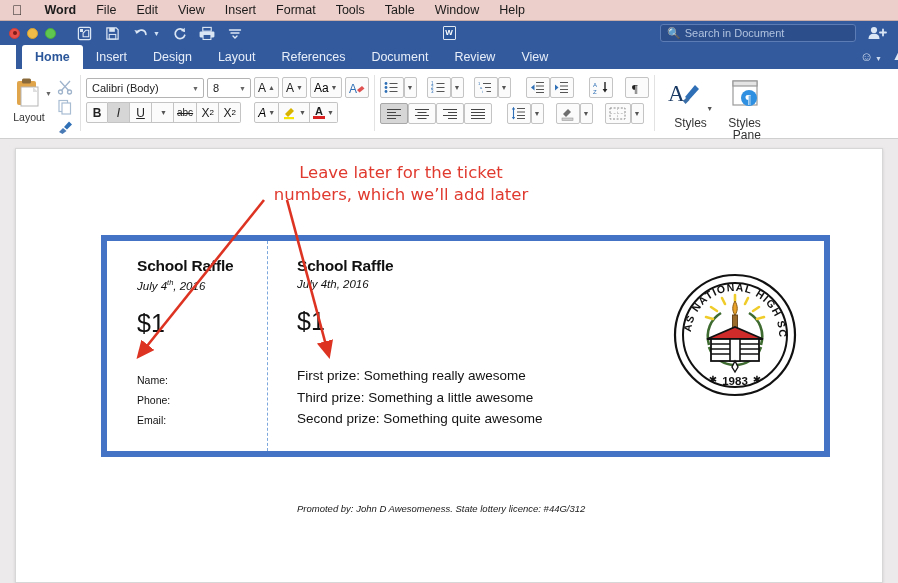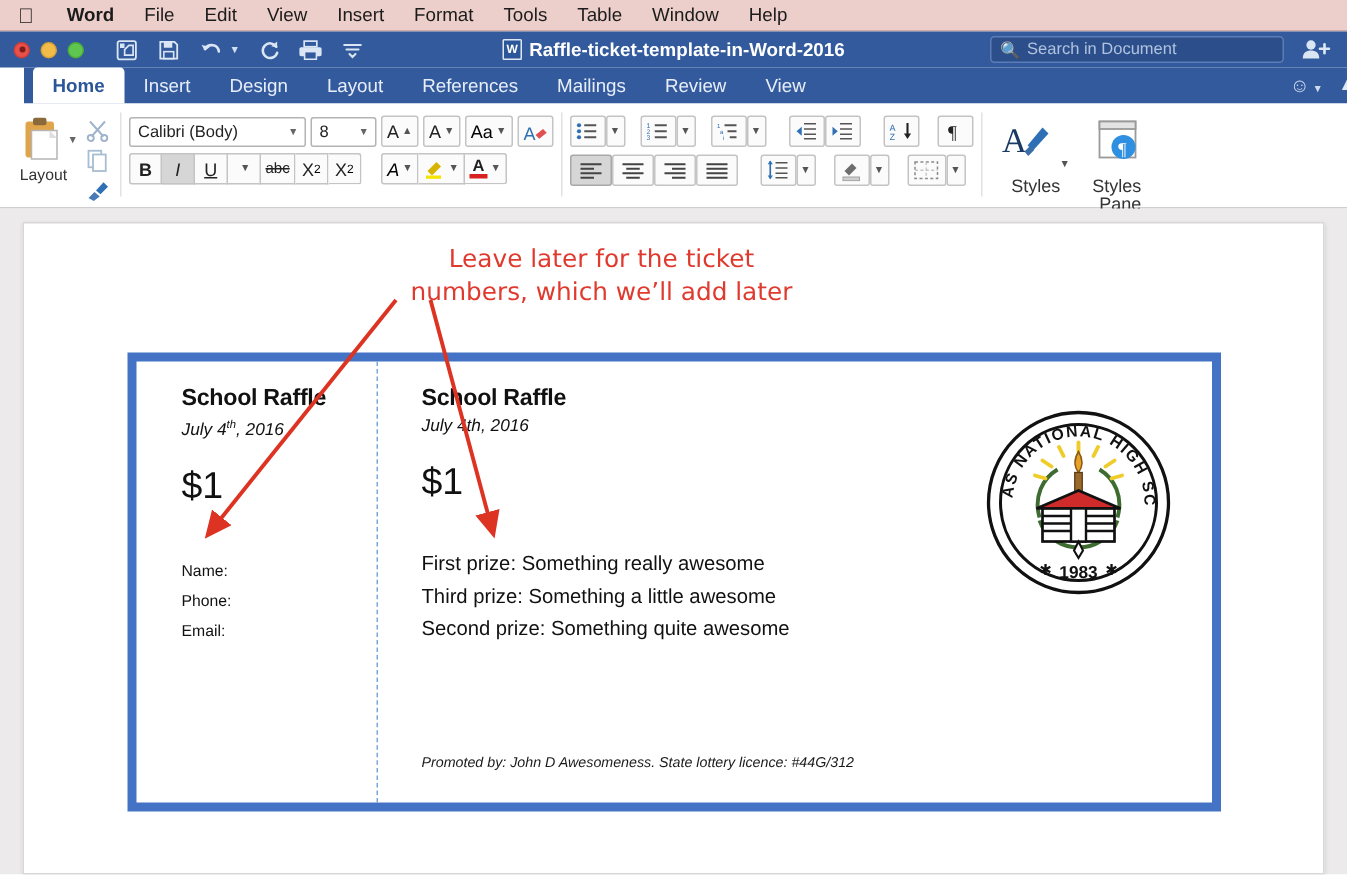--- a/index.html
+++ b/index.html
@@ -153,21 +153,21 @@
     background:#ffffff; border:1px solid #d7d7d7;
     box-shadow: 0 1px 3px rgba(0,0,0,0.12);
     overflow:hidden;
   }
   .annot {
     position:absolute; left:200px; top:13px; width:370px;
     text-align:center; color:#e03a2f; font-size:16.5px; line-height:22px;
     font-family:"DejaVu Sans", sans-serif;
   }
   .ticket {
-    position:absolute; left:69px; top:86px; width:729px; height:306px;
+    position:absolute; left:85px; top:86px; width:729px; height:222px;
     border:6px solid #4472c4; background:#ffffff;
   }
   .tk-inner { position:relative; width:100%; height:100%; }
   .perf {
     position:absolute; left:160px; top:0; bottom:0; width:0;
     border-left:1px dashed #7ba7dd;
   }
   .stub { position:absolute; left:30px; top:16px; width:130px; }
   .main-side { position:absolute; left:190px; top:16px; width:360px; }
   .t-title { font-size:15.5px; font-weight:bold; color:#111; letter-spacing:-0.2px;}
@@ -244,21 +244,20 @@
       </span>
       <span class="qi">
         <svg width="14" height="13" viewBox="0 0 14 13">
             <path d="M1.5 3 h11 M3 6 h8 M5 9 L7 11 L9 9" stroke="#dbe6f5" stroke-width="1.4" fill="none" stroke-linecap="round"></path>
           </svg>
       </span>
     </div>
 
     <div class="doctitle">
       <span class="wicon">W</span>
-      <span>Raffle-ticket-template-in-Word-2016</span>
     </div>
 
     <div class="searchbox">
       <span class="sicon">🔍</span>
       <span class="stext">Search in Document</span>
     </div>
     <span class="share-btn">
       <svg width="20" height="16" viewBox="0 0 20 16">
           <circle cx="7" cy="5" r="3.1" fill="#dbe6f5"></circle>
           <path d="M1.5 14 C1.5 10 4 8.7 7 8.7 C10 8.7 12.5 10 12.5 14 Z" fill="#dbe6f5"></path>
@@ -267,21 +266,21 @@
     </span>
   </div>
 
   <div class="tabstrip">
     <div class="tabs">
       <span class="tab active">Home</span>
       <span class="tab">Insert</span>
       <span class="tab">Design</span>
       <span class="tab">Layout</span>
       <span class="tab">References</span>
-      <span class="tab">Mailings</span>
+      <span class="tab">Document</span>
       <span class="tab">Review</span>
       <span class="tab">View</span>
     </div>
     <span class="smiley">☺<span class="c">▼</span></span>
     <span class="chev">▲</span>
   </div>
 
   <div class="ribbon">
 
     <div class="rgroup">

